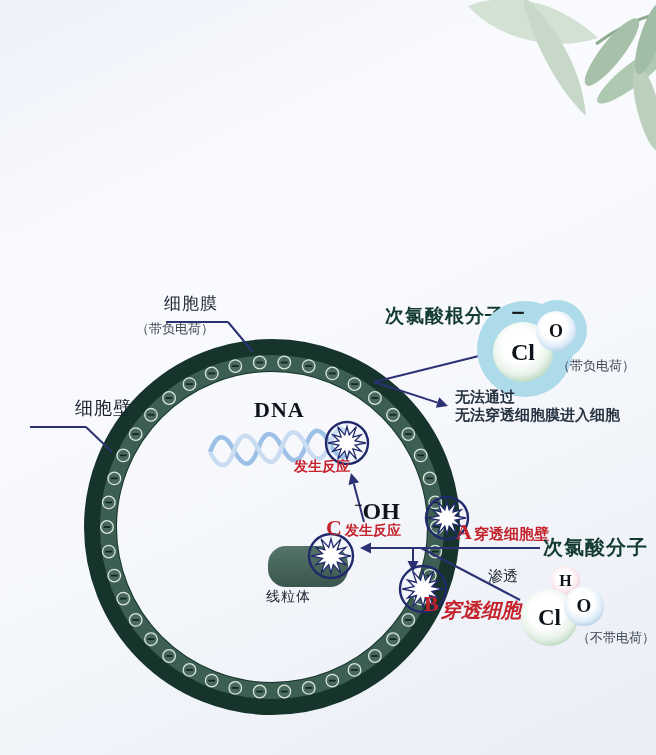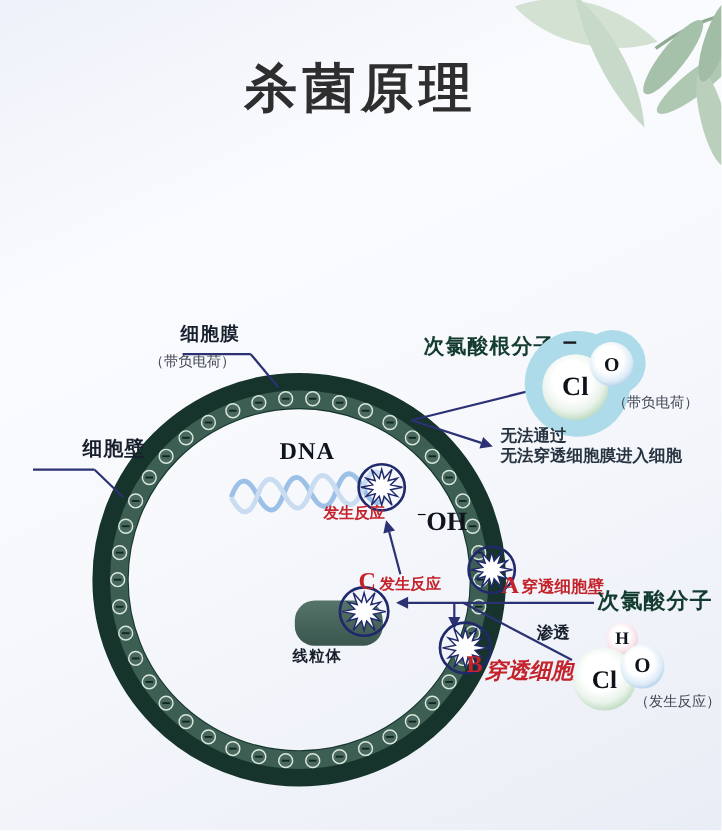--- a/index.html
+++ b/index.html
@@ -6,21 +6,21 @@
   .stage{
     position:relative;width:656px;height:755px;overflow:hidden;
     background:linear-gradient(155deg,#eef1f9 0%,#fafbfe 28%,#f6f8fc 55%,#e9edf5 100%);
     font-family:"Liberation Sans",sans-serif;
   }
   .abs{position:absolute;}
   .title{left:0;width:656px;text-align:center;top:48px;font-size:48px;font-weight:800;
          color:#2e2e2e;letter-spacing:5px;}
   .intro{left:0;width:656px;text-align:center;top:131px;font-size:21px;line-height:33px;color:#4a4a4a;}
   .lbl{position:absolute;white-space:nowrap;line-height:1.1;}
-  .dark{color:#18202e;font-weight:700;}
+  .dark{color:#18202e;font-weight:400;}
   .note{color:#3e4552;font-size:13px;}
   .red{color:#c4232b;font-weight:700;}
   .serif{font-family:"Liberation Serif",serif;}
   .greenTitle{color:#143b30;font-weight:800;letter-spacing:1px;}
   .atom{position:absolute;border-radius:50%;display:flex;align-items:center;justify-content:center;
         font-family:"Liberation Serif",serif;font-weight:700;color:#0e1319;}
   .halo{position:absolute;border-radius:50%;background:#aedbe9;}
   .atom.green{background:radial-gradient(circle at 45% 40%, #ffffff 36%, #e9f3ea 58%, #94c29c 92%, #7fb489 100%);}
   .atom.blue{background:radial-gradient(circle at 45% 40%, #ffffff 38%, #dcebf7 62%, #7fa9d3 96%);}
   .atom.pink{background:radial-gradient(circle at 45% 42%, #ffffff 34%, #f8e4ea 60%, #dfa6ba 96%);}
@@ -170,28 +170,27 @@
         <polygon points="347.0,426.6 349.2,434.9 356.4,426.6 352.9,437.1 361.2,434.8 355.1,440.8 365.9,443.0 355.1,445.2 361.2,451.2 352.9,448.9 356.4,459.4 349.2,451.1 347.0,459.4 344.8,451.1 337.6,459.4 341.1,448.9 332.8,451.2 338.9,445.2 328.1,443.0 338.9,440.8 332.8,434.8 341.1,437.1 337.6,426.6 344.8,434.9" fill="#ffffff" stroke="#20296b" stroke-width="1.3"></polygon>
         <circle cx="331" cy="556" r="22" fill="none" stroke="#20296b" stroke-width="2.4"></circle>
         <polygon points="331.0,538.8 333.3,547.5 340.9,538.9 337.2,549.8 345.9,547.4 339.5,553.7 350.8,556.0 339.5,558.3 345.9,564.6 337.2,562.2 340.9,573.1 333.3,564.5 331.0,573.2 328.7,564.5 321.1,573.1 324.8,562.2 316.1,564.6 322.5,558.3 311.2,556.0 322.5,553.7 316.1,547.4 324.8,549.8 321.1,538.9 328.7,547.5" fill="#ffffff" stroke="#20296b" stroke-width="1.3"></polygon>
         <circle cx="447" cy="518" r="21" fill="none" stroke="#20296b" stroke-width="2.4"></circle>
         <polygon points="447.0,501.6 449.2,509.9 456.4,501.6 452.9,512.1 461.2,509.8 455.1,515.8 465.9,518.0 455.1,520.2 461.2,526.2 452.9,523.9 456.4,534.4 449.2,526.1 447.0,534.4 444.8,526.1 437.6,534.4 441.1,523.9 432.8,526.2 438.9,520.2 428.1,518.0 438.9,515.8 432.8,509.8 441.1,512.1 437.6,501.6 444.8,509.9" fill="#ffffff" stroke="#20296b" stroke-width="1.3"></polygon>
         <circle cx="423" cy="589" r="23" fill="none" stroke="#20296b" stroke-width="2.4"></circle>
         <polygon points="423.0,571.1 425.4,580.1 433.4,571.1 429.5,582.5 438.5,580.0 431.9,586.6 443.7,589.0 431.9,591.4 438.5,598.0 429.5,595.5 433.4,606.9 425.4,597.9 423.0,606.9 420.6,597.9 412.6,606.9 416.5,595.5 407.5,598.0 414.1,591.4 402.3,589.0 414.1,586.6 407.5,580.0 416.5,582.5 412.6,571.1 420.6,580.1" fill="#ffffff" stroke="#20296b" stroke-width="1.3"></polygon>
       </g>
   </svg>
 
-  <div class="abs title">杀菌原理</div>
 
   <div class="lbl dark" style="left:164px;top:295px;font-size:17px;letter-spacing:1px;">细胞膜</div>
   <div class="lbl note" style="left:136px;top:322px;">（带负电荷）</div>
   <div class="lbl dark" style="left:27px;top:399px;font-size:18px;letter-spacing:1px;padding-left:48px;">细胞壁</div>
   <div class="lbl serif" style="left:254px;top:398px;font-size:22px;font-weight:700;color:#0e141c;letter-spacing:1px;text-align:center;">DNA</div>
   <div class="lbl red" style="left:294px;top:459px;font-size:14px;">发生反应</div>
-  <div class="lbl" style="left:354px;top:461px;margin-left:25px;"><span class="oh-sup serif">−</span><span class="oh-main serif">OH</span></div>
+  <div class="lbl" style="left:354px;top:497px;"><span class="oh-sup serif">−</span><span class="oh-main serif">OH</span></div>
   <div class="lbl dark" style="left:266px;top:589px;font-size:14px;letter-spacing:1px;">线粒体</div>
 
   <div class="lbl red serif" style="left:456px;top:520px;font-size:22px;">A</div>
   <div class="lbl red" style="left:474px;top:526px;font-size:15px;">穿透细胞壁</div>
   <div class="lbl red serif" style="left:424px;top:592px;font-size:22px;">B</div>
   <div class="lbl red" style="left:441px;top:599px;font-size:20px;font-style:italic;">穿透细胞膜</div>
   <div class="lbl red serif" style="left:326px;top:516px;font-size:22px;">C</div>
   <div class="lbl red" style="left:345px;top:523px;font-size:14px;">发生反应</div>
 
   <div class="lbl greenTitle" style="left:385px;top:306px;font-size:19px;">次氯酸根分子</div>
@@ -212,14 +211,14 @@
   <div class="lbl dark" style="left:488px;top:568px;font-size:15px;">渗透</div>
   <div class="atom pink" style="left:551px;top:566px;width:29px;height:29px;font-size:16px;">
       <span>H</span>
     </div>
   <div class="atom green" style="left:521px;top:589px;width:57px;height:57px;font-size:23px;">
       <span>Cl</span>
     </div>
   <div class="atom blue" style="left:564px;top:586px;width:40px;height:40px;font-size:19px;">
       <span>O</span>
     </div>
-  <div class="lbl note" style="left:577px;top:631px;">（发生反应）</div>
+  <div class="lbl note" style="left:577px;top:631px;">（不带电荷）</div>
 </div>
 
 </body></html>

